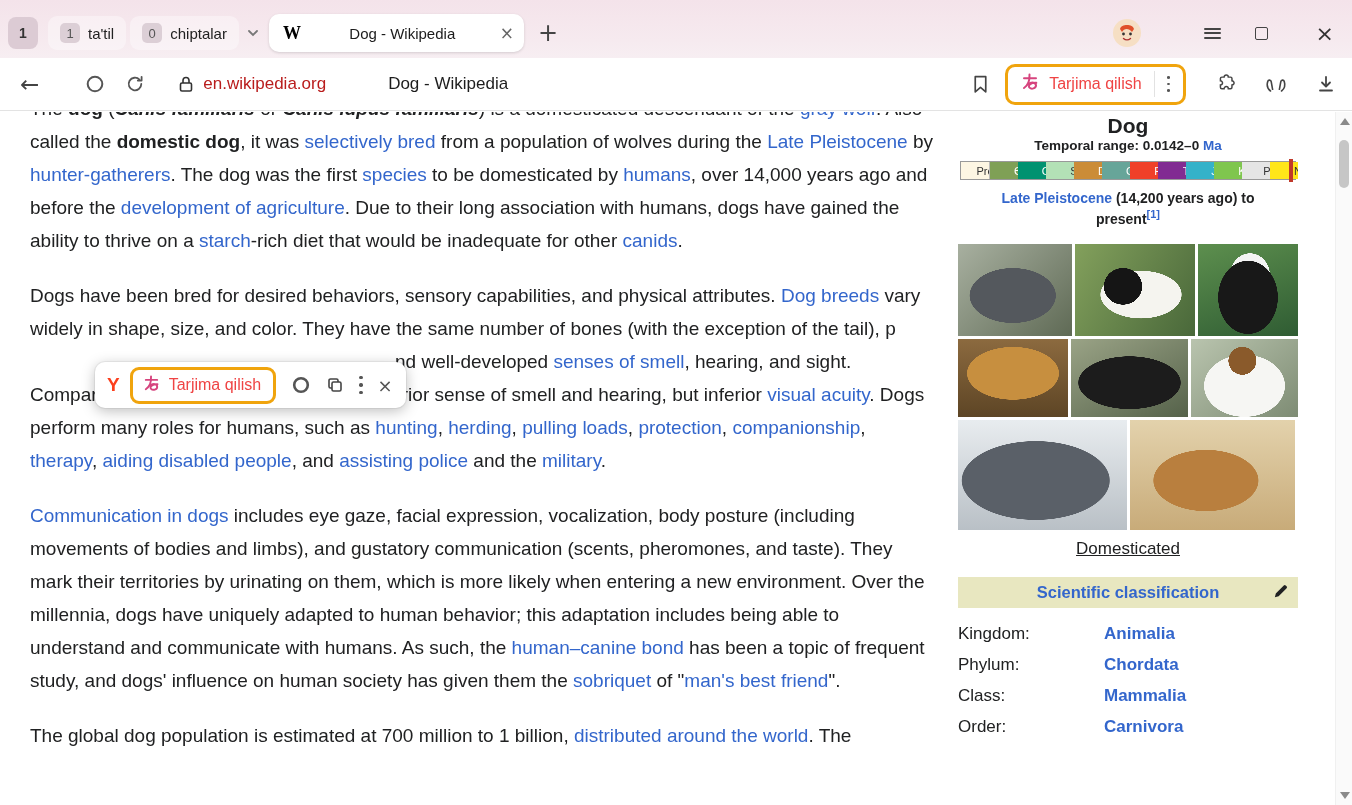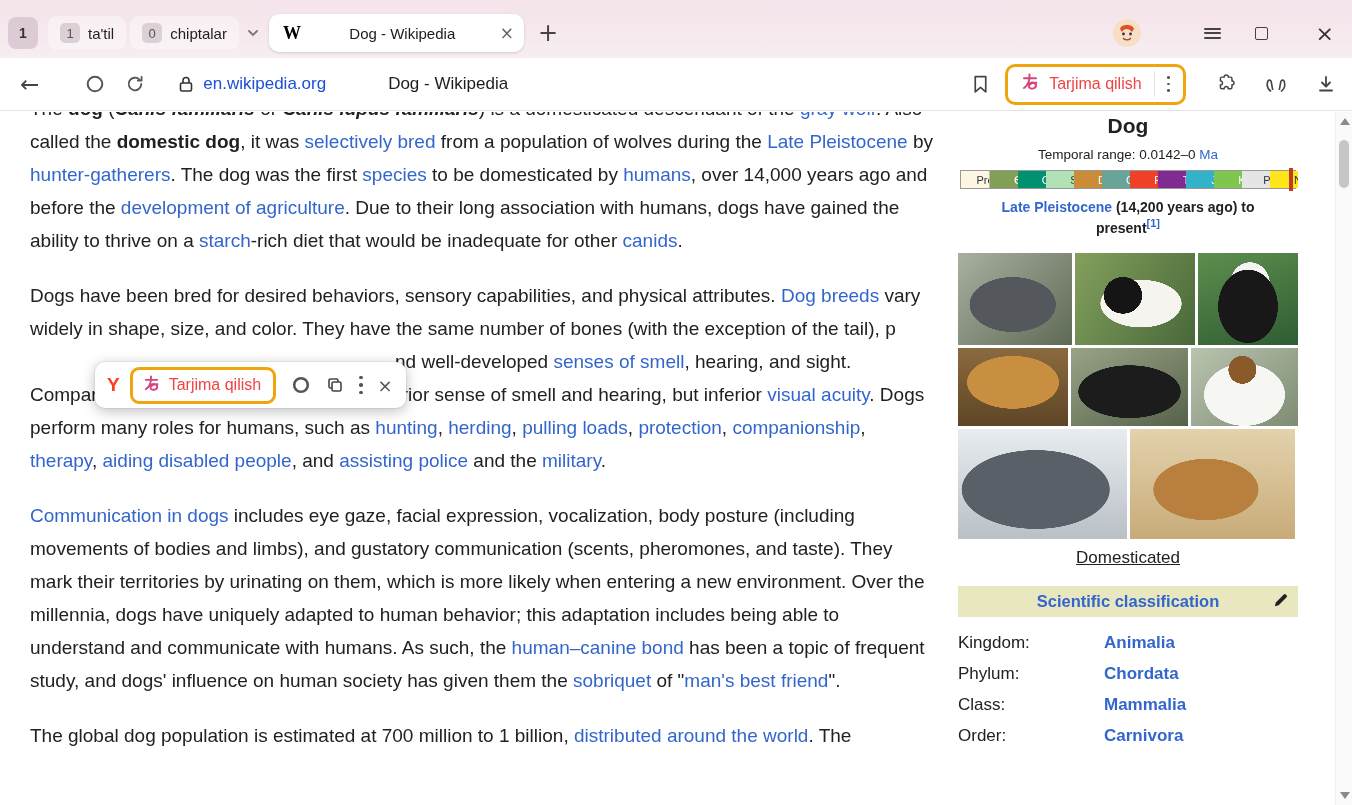--- a/index.html
+++ b/index.html
@@ -35,21 +35,21 @@
   .hamburger i{display:block;width:17px;height:2px;background:#444;margin:2.5px 0;border-radius:1px;}
   .maxbox{width:13px;height:13px;border:1.6px solid #444;border-radius:2px;}
   .wclose{font-size:22px;color:#333;margin-left:48px;margin-right:8px;}
 
   
   .toolbar{height:53px;background:#fff;border-bottom:1px solid #e3e3e3;display:flex;align-items:center;position:relative;}
   .nav-back{font-size:23px;color:#444;margin-left:20px;cursor:pointer;}
   .ring{margin-left:46px;cursor:pointer;display:flex;}
   .reload{margin-left:20px;cursor:pointer;display:flex;}
   .lock{margin-left:34px;display:flex;cursor:pointer;}
-  .url{font-size:17px;color:#1d4ed8;margin-left:10px;cursor:text;}
+  .url{font-size:17px;color:#b91c1c;margin-left:10px;cursor:text;}
   .pgtitle{font-size:17px;color:#1d1d1d;margin-left:62px;cursor:text;}
   .bookmark{display:flex;cursor:pointer;margin-left:8px;}
   .hl{border:3px solid var(--hl);}
   .translate-box{height:41px;border-radius:10px;display:flex;align-items:center;
                  padding:0 6px 0 12px;margin-left:16px;cursor:pointer;background:#fff;}
   .tr-label{font-size:16px;color:#ef4444;margin-left:9px;white-space:nowrap;}
   .vdots{display:flex;flex-direction:column;align-items:center;justify-content:center;cursor:pointer;}
   .vdots i{display:block;width:3.4px;height:3.4px;border-radius:50%;background:#555;margin:2.1px 0;}
   .tr-dots{border-left:1px solid #e2e2e2;margin-left:12px;padding:3px 7px 3px 12px;height:26px;}
   .ext{margin-left:28px;cursor:pointer;display:flex;}
@@ -71,21 +71,21 @@
   .ylogo{color:#fc3f1d;font-weight:bold;font-size:19px;cursor:pointer;}
   .chip{border-radius:9px;display:flex;align-items:center;padding:4px 12px 4px 9px;margin-left:10px;
         font-size:16px;color:#141414;cursor:pointer;background:#fff;}
   .chip .tr-label{margin-left:8px;}
   .pop-ic{margin-left:15px;cursor:pointer;display:flex;align-items:center;}
   .pop-close{font-size:18px;color:#555;margin-left:15px;cursor:pointer;}
 
   
   .infobox{position:absolute;left:958px;top:2px;width:340px;}
   .ib-title{text-align:center;font-weight:bold;font-size:21px;}
-  .ib-temporal{text-align:center;font-size:13.5px;font-weight:normal;margin-top:9px;}
+  .ib-temporal{text-align:center;font-size:13.5px;font-weight:bold;}
   .timescale{display:flex;height:19px;margin:8px 2px 0 2px;position:relative;border:1px solid #999;}
   .tseg{flex:1;display:flex;align-items:center;justify-content:center;font-size:11px;font-weight:normal;overflow:hidden;white-space:nowrap;cursor:pointer;padding-left:28px;}
   .tseg:first-child{flex:1.9;border-right:1px solid #bbb;}
   .tmarker{position:absolute;right:2px;top:-3px;bottom:-3px;width:4px;background:#c0392b;}
   .ib-note{text-align:center;font-size:14px;font-weight:bold;margin:8px 14px 0 14px;line-height:1.5;}
   .photo-grid{display:flex;flex-wrap:wrap;gap:3px;margin-top:14px;width:340px;}
   .ph{cursor:pointer;}
   .ph1{width:114px;height:92px;background:radial-gradient(ellipse 38% 30% at 48% 56%,#54585d 0 99%,transparent 100%),linear-gradient(135deg,#a8b0a0,#5f6a55);}
   .ph2{width:120px;height:92px;background:radial-gradient(ellipse 16% 20% at 40% 46%,#151515 0 99%,transparent 100%),radial-gradient(ellipse 34% 26% at 55% 55%,#f5f4ef 0 99%,transparent 100%),linear-gradient(120deg,#83a05c,#49683a);}
   .ph3{width:100px;height:92px;background:radial-gradient(ellipse 30% 40% at 50% 58%,#181818 0 99%,transparent 100%),radial-gradient(ellipse 20% 24% at 52% 34%,#f4f4f4 0 99%,transparent 100%),linear-gradient(160deg,#5d8f4e,#2f5c33);}

